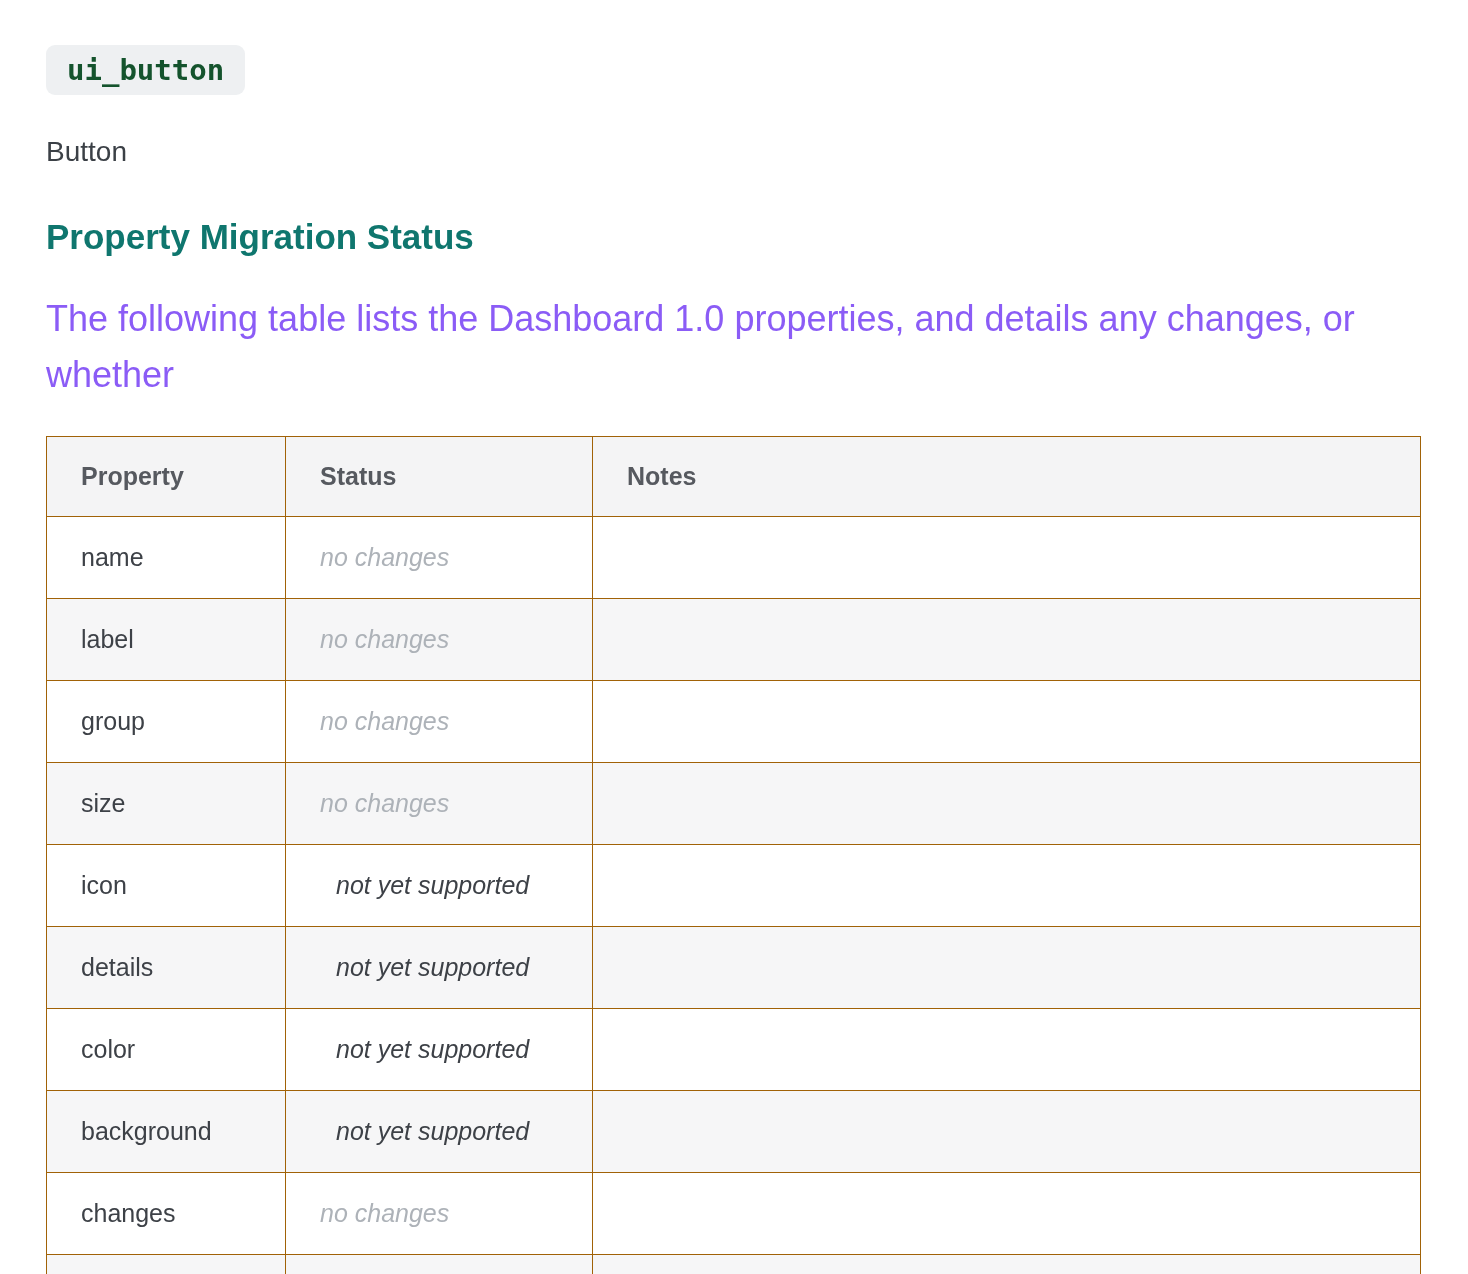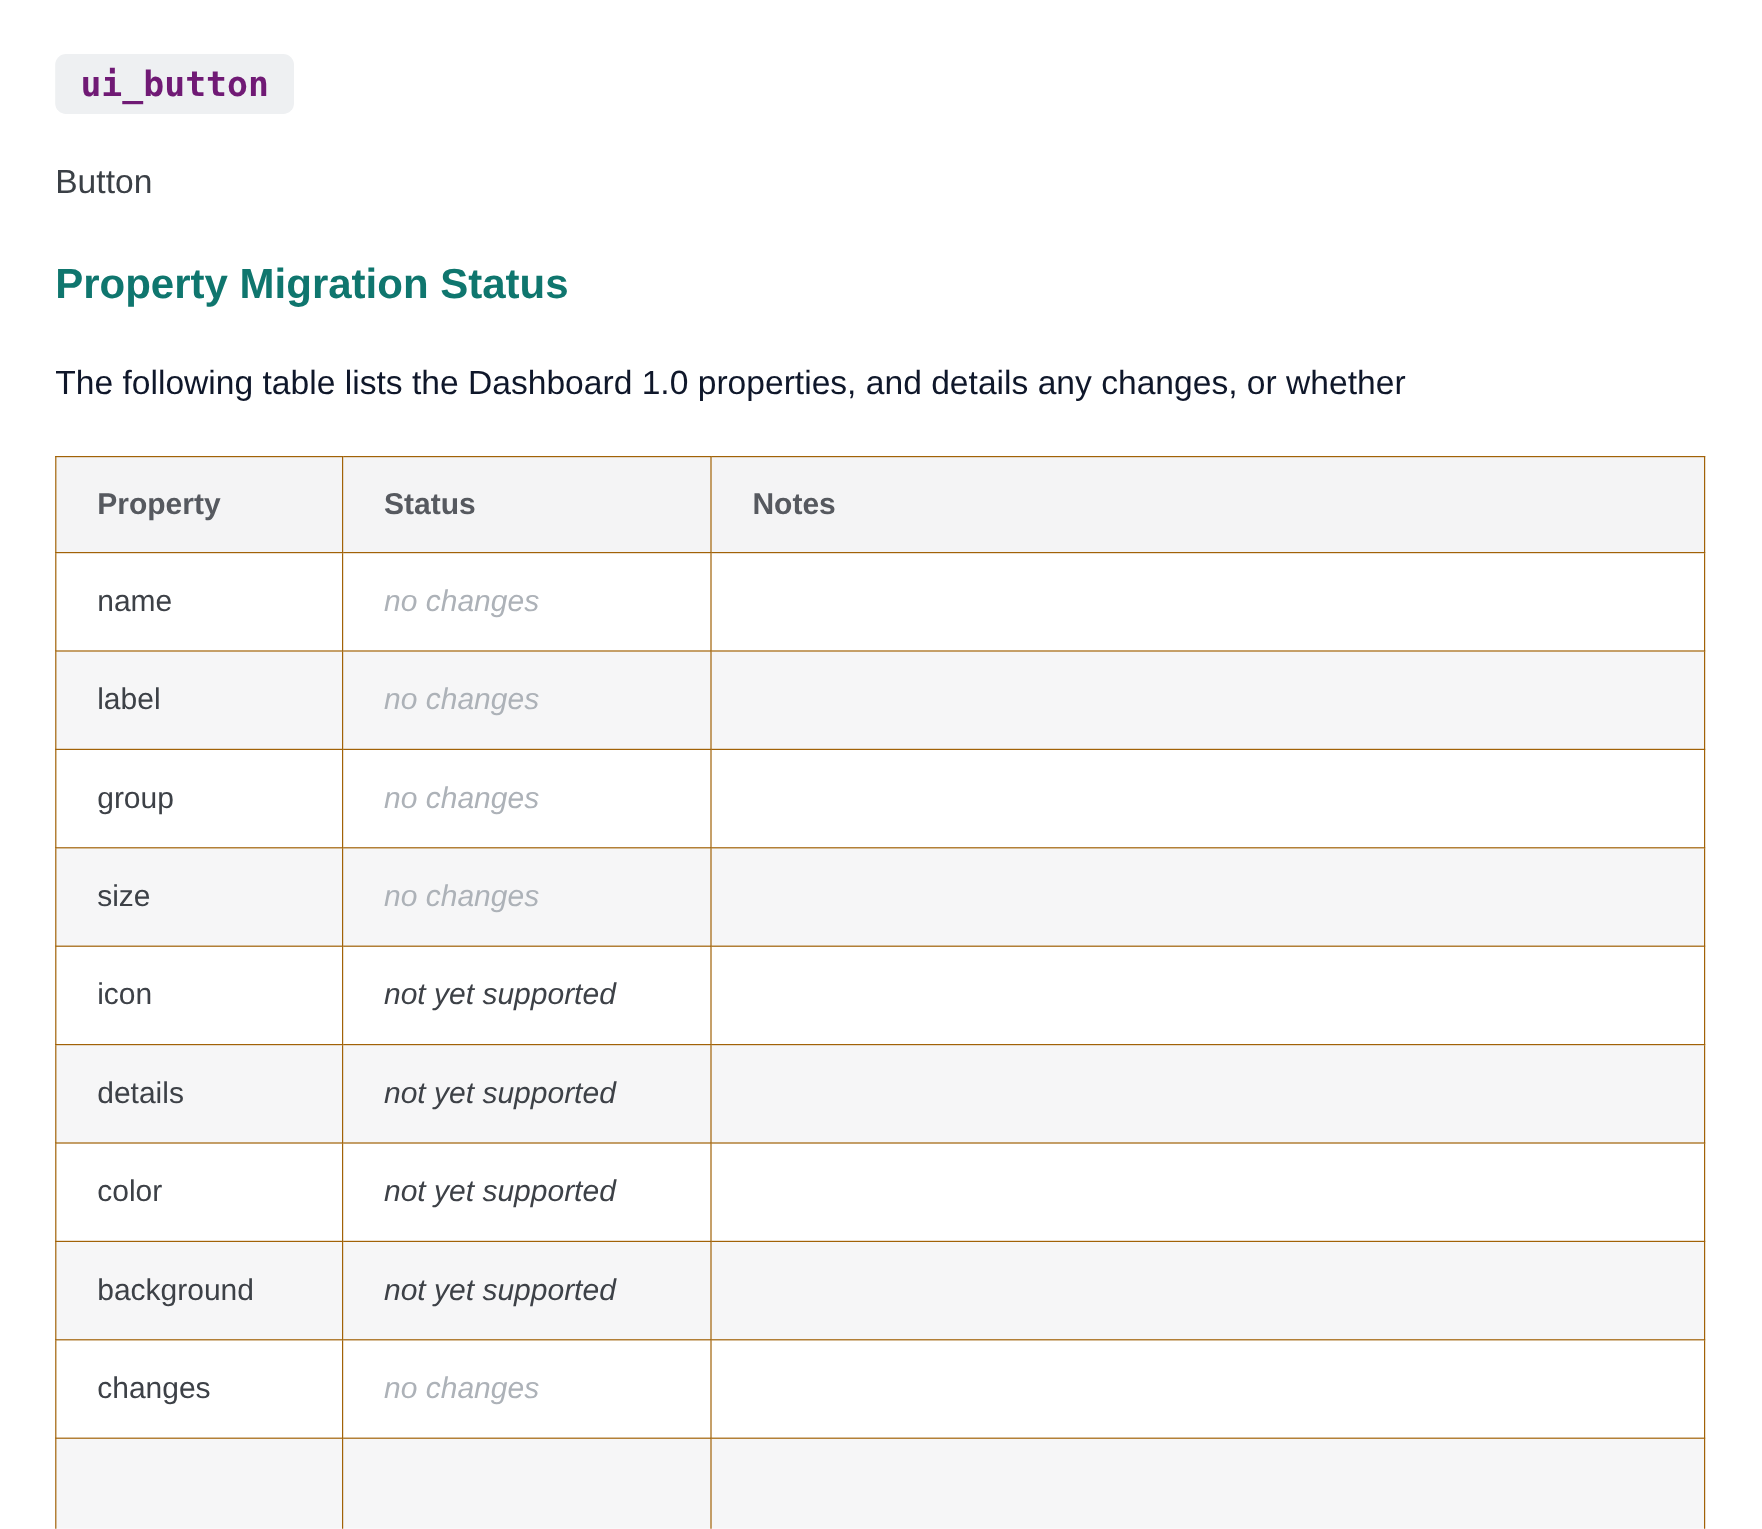--- a/index.html
+++ b/index.html
@@ -13,21 +13,21 @@
   }
   .page {
     width: 1468px;
     height: 1274px;
     padding: 45px 47px 0 46px;
     overflow: hidden;
   }
   .code-chip {
     display: inline-block;
     background: #eef0f2;
-    color: #701a75;
+    color: #14532d;
     font-family: "DejaVu Sans Mono", monospace;
     font-weight: bold;
     font-size: 29px;
     line-height: 50px;
     padding: 0 21px;
     border-radius: 9px;
   }
   .subtitle {
     margin-top: 42px;
     font-size: 28px;
@@ -36,23 +36,23 @@
   }
   .section-heading {
     margin-top: 55px;
     font-size: 35px;
     line-height: 30px;
     font-weight: bold;
     color: #0f766e;
   }
   .intro {
     margin-top: 39px;
-    font-size: 28px;
+    font-size: 36px;
     line-height: 56px;
-    color: #0f172a;
+    color: #8b5cf6;
   }
   .migration-table {
     margin-top: 33px;
     width: 1375px;
     border-collapse: collapse;
     table-layout: fixed;
     font-size: 25px;
   }
   .migration-table col.col-property { width: 239px; }
   .migration-table col.col-status   { width: 307px; }
@@ -66,21 +66,21 @@
     height: 80px;
     background: #f4f4f5;
     color: #56595f;
     font-weight: 600;
     font-size: 25px;
   }
   .migration-table tbody td { height: 82px; background: #ffffff; }
   .migration-table tbody tr:nth-child(even) td { background: #f6f6f7; }
   .migration-table td.property-cell { color: #3d4147; }
   .status-muted  { font-style: italic; color: #adb2b8; }
-  .status-strong { font-style: italic; color: #3d4147; }
+  .status-strong { font-style: italic; color: #3d4147; margin-left: 16px; }
 </style>
 </head>
 <body>
 
 <div class="page">
 
   <span class="code-chip">ui_button</span>
 
   <p class="subtitle">Button</p>
 

